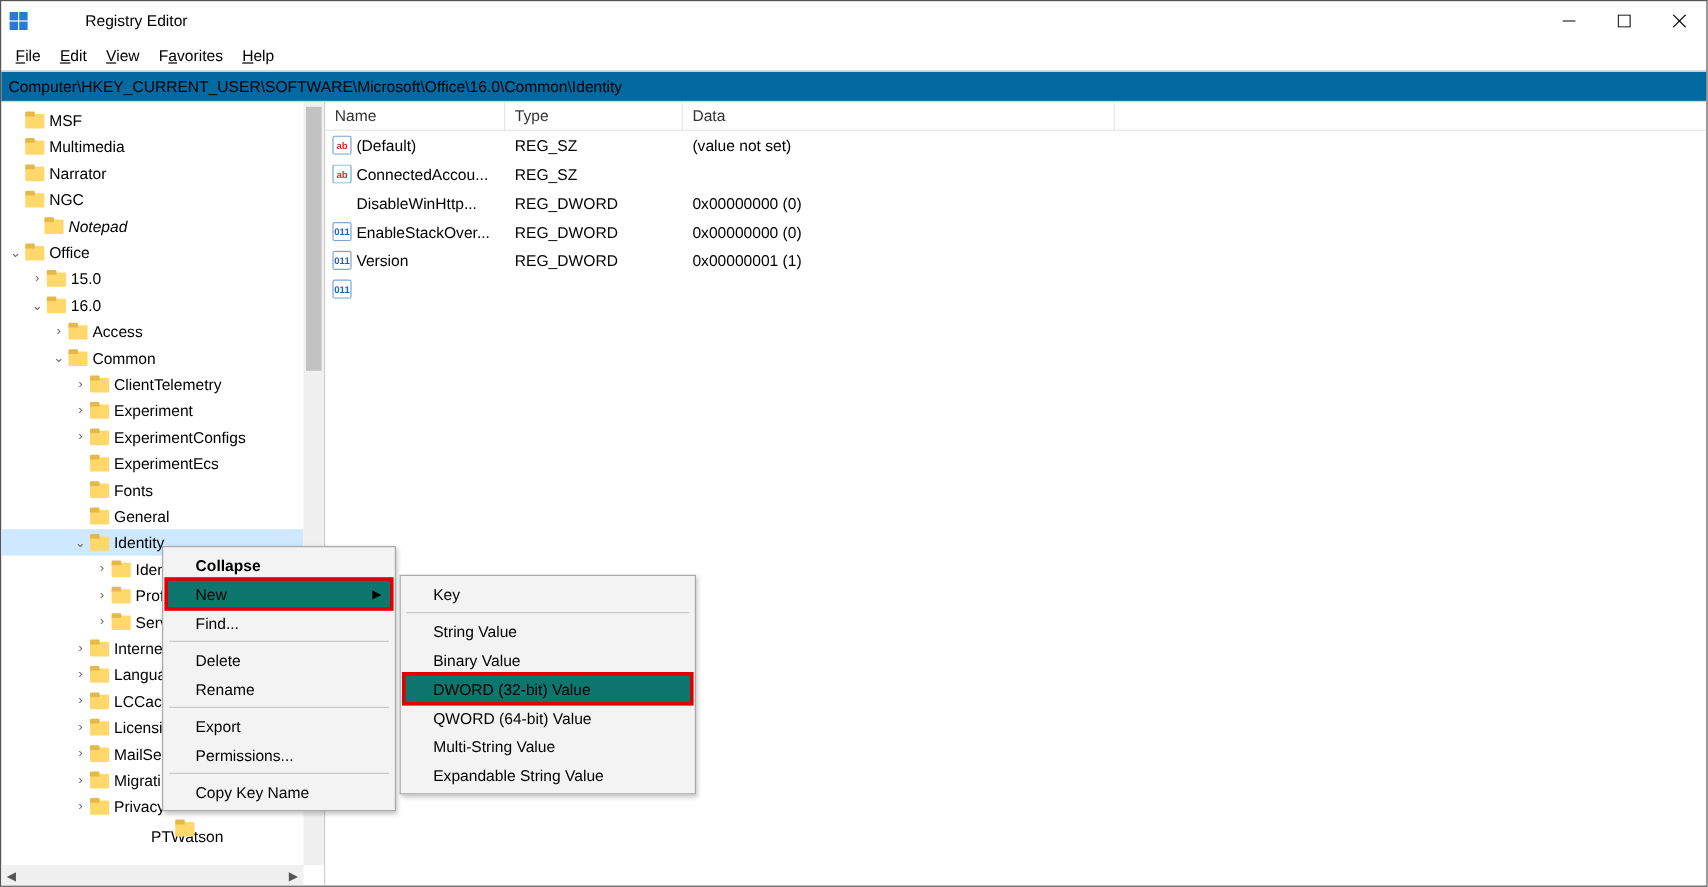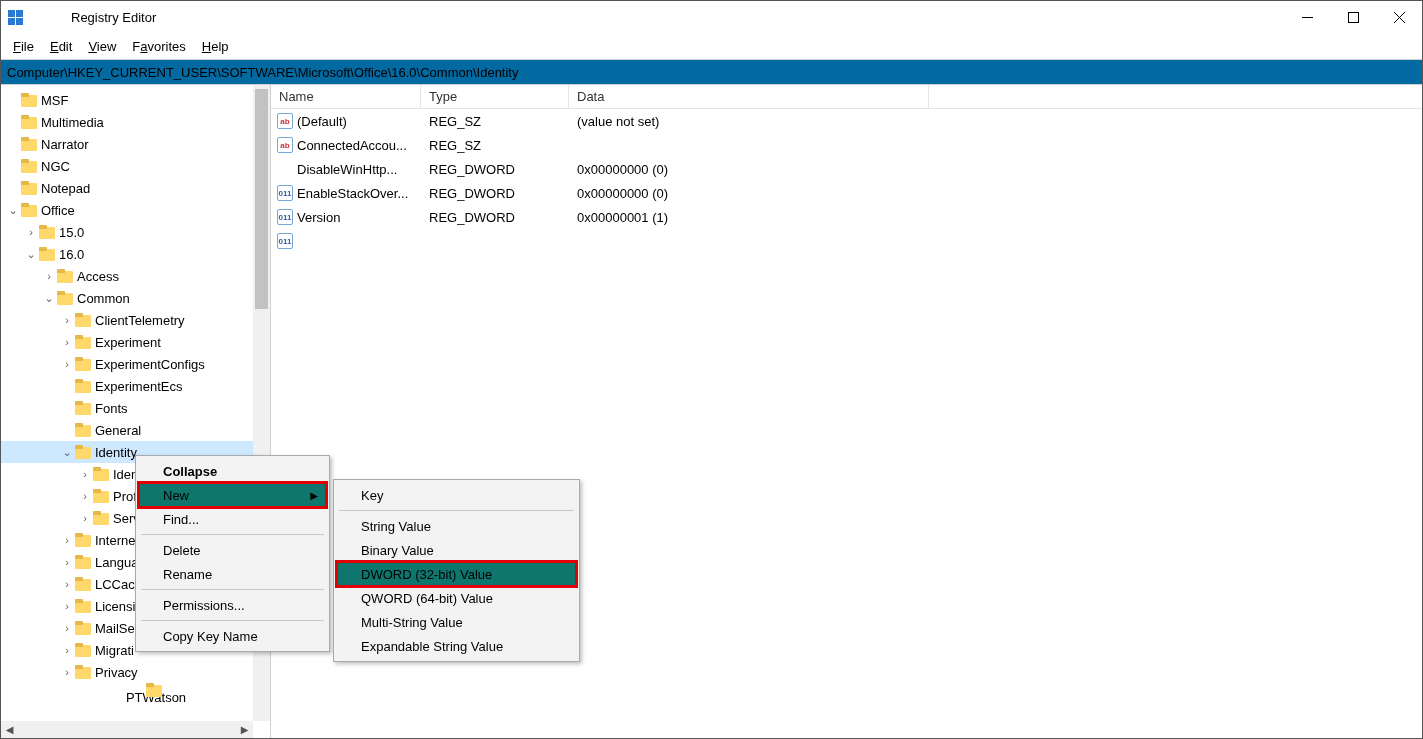--- a/index.html
+++ b/index.html
@@ -122,21 +122,21 @@
           <div class="node" style="padding-left: 4px;">
             <div class="expander none"></div>
             <div class="folder-icon"></div>
             <span>Narrator</span>
           </div>
           <div class="node" style="padding-left: 4px;">
             <div class="expander none"></div>
             <div class="folder-icon"></div>
             <span>NGC</span>
           </div>
-          <div class="node" style="padding-left: 4px;">
+          <div class="node" style="padding-left: 20px; font-style: italic;">
             <div class="expander none"></div>
             <div class="folder-icon"></div>
             <span>Notepad</span>
           </div>
           <div class="node" style="padding-left: 4px;">
             <div class="expander">⌄</div>
             <div class="folder-icon"></div>
             <span>Office</span>
           </div>
           <div class="node" style="padding-left: 22px;">
@@ -317,20 +317,21 @@
   <div class="item bold">Collapse</div>
   <div class="item highlight redbox">
     <span>New</span>
     <span class="arrow">▶</span>
   </div>
   <div class="item">Find...</div>
   <div class="sep"></div>
   <div class="item">Delete</div>
   <div class="item">Rename</div>
   <div class="sep"></div>
+  <div class="item">Export</div>
   <div class="item">Permissions...</div>
   <div class="sep"></div>
   <div class="item">Copy Key Name</div>
 </div>
 
 <div class="context-menu" id="ctx2" style="left:332px; top:478px; width:247px;">
   <div class="item">Key</div>
   <div class="sep"></div>
   <div class="item">String Value</div>
   <div class="item">Binary Value</div>

